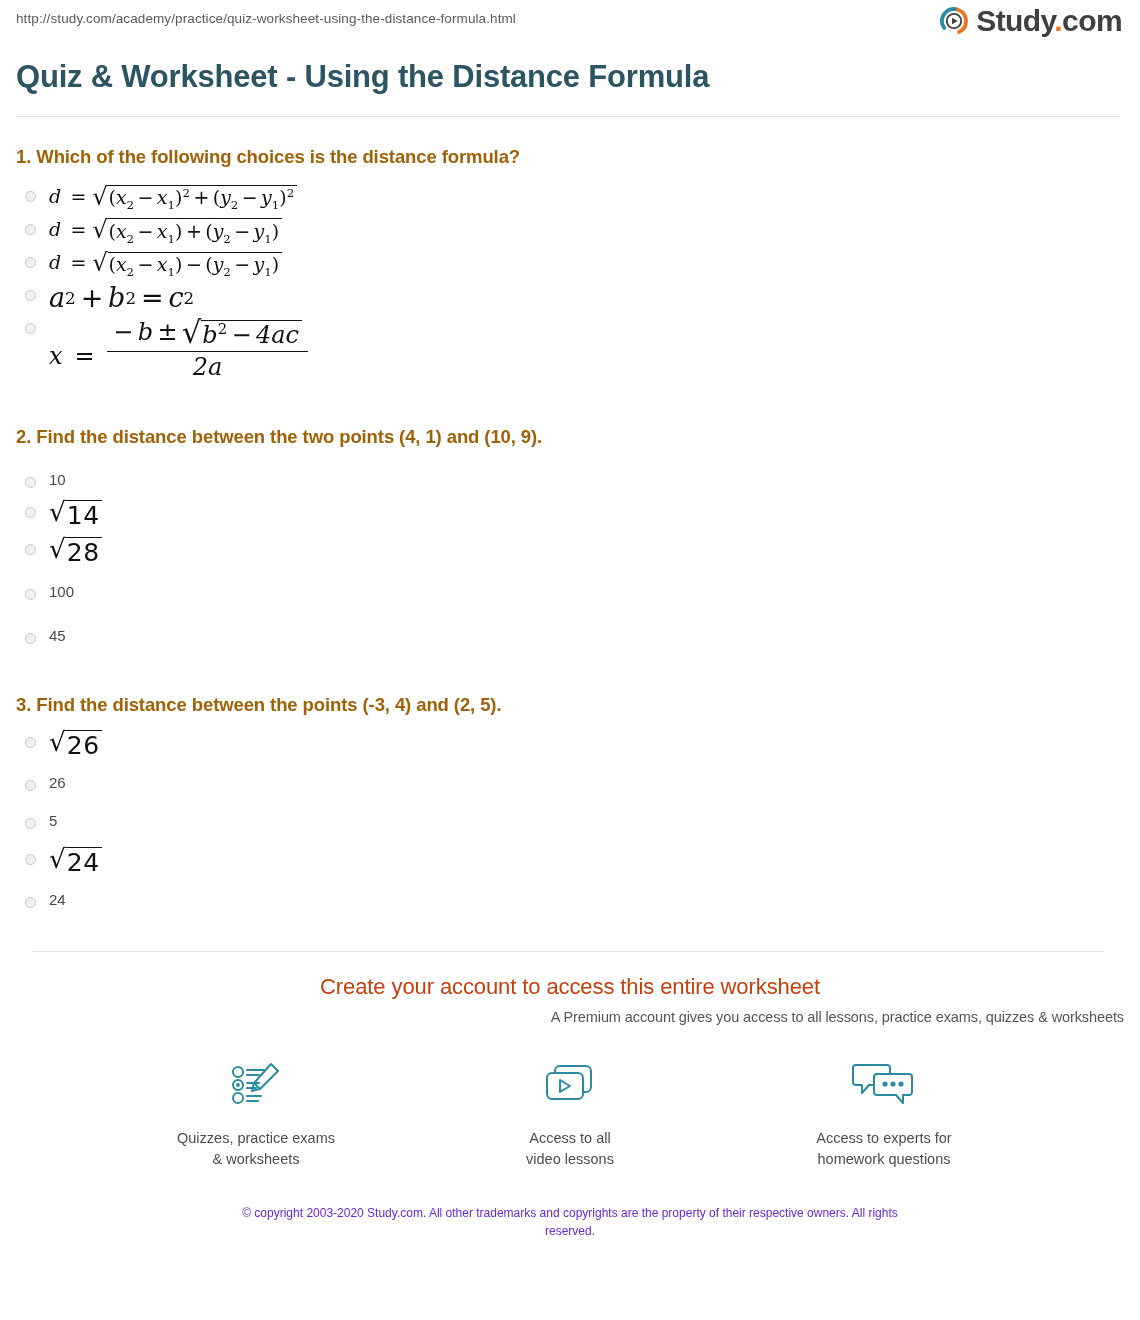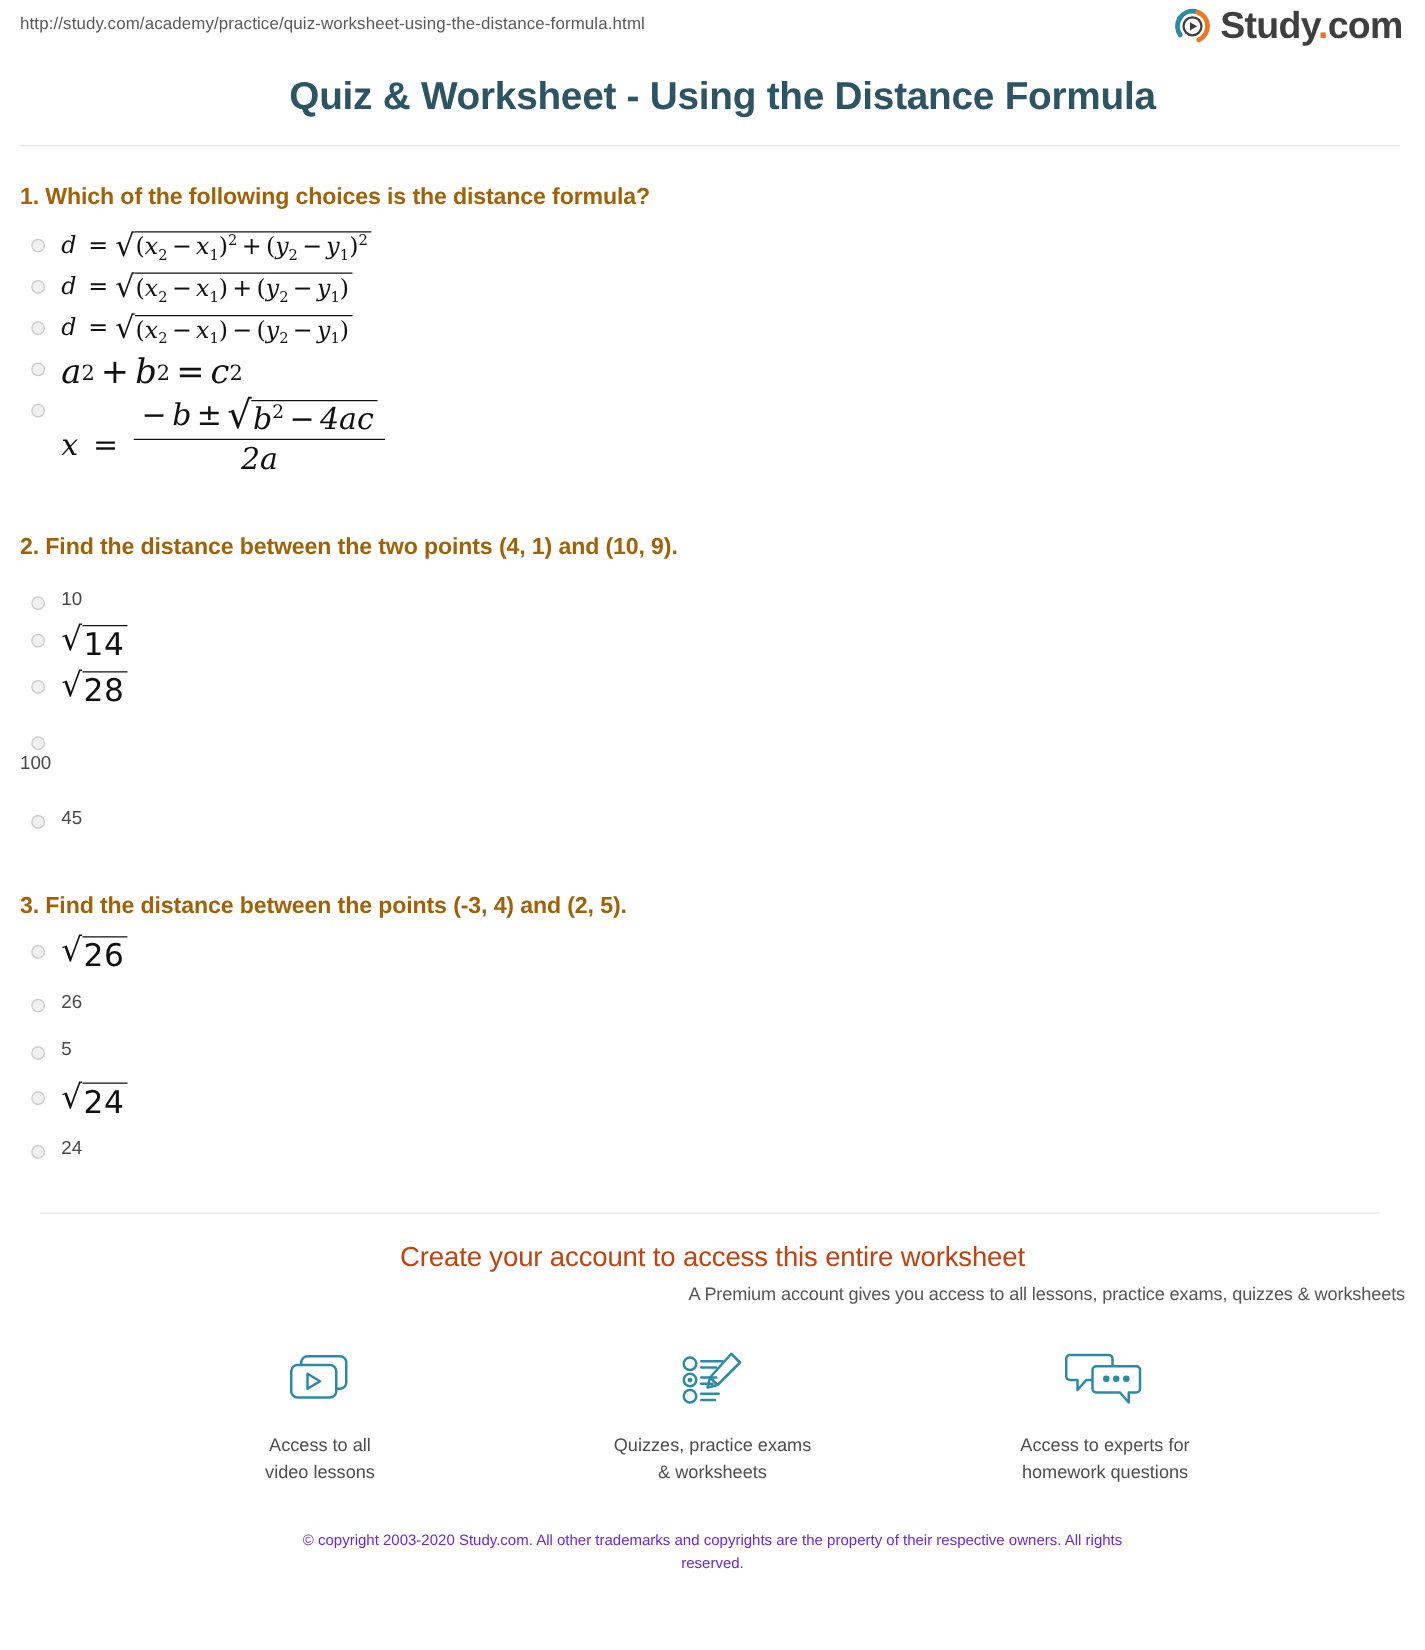--- a/index.html
+++ b/index.html
@@ -52,21 +52,20 @@
   .logo-text .dot { color: #ee7623; }
 
   
   .page-title {
     margin: 6px 0 0 16px;
     font-size: 31px;
     font-weight: 600;
     color: #2c5463;
     letter-spacing: -0.2px;
     line-height: 1.25;
-    text-align: center;
   }
   .rule {
     height: 1px;
     background: #e6e6e6;
     margin: 19px 20px 0 16px;
   }
   .rule.cta-rule { margin: 0 20px 0 16px; }
 
   
   .content { padding: 0 16px; }
@@ -377,21 +376,21 @@
       <div class="choice">
         <span class="radio"></span>
         <span class="choice-body">
           <span class="sqrt-num">
               <span class="hook">√</span>
               <span class="rad-body">28</span>
             </span>
         </span>
       </div>
 
-      <div class="choice" style="margin-top:8px;flex-direction:column;">
+      <div class="choice" style="margin-top:8px;">
         <span class="radio"></span>
         <span class="choice-body">
           <span class="ans-plain">100</span>
         </span>
       </div>
 
       <div class="choice" style="margin-top:14px;">
         <span class="radio"></span>
         <span class="choice-body">
           <span class="ans-plain">45</span>
@@ -450,32 +449,20 @@
   </div>
 
 </div>
 
 <div class="cta">
   <div class="rule cta-rule"></div>
   <div class="cta-head">Create your account to access this entire worksheet</div>
   <div class="cta-sub">A Premium account gives you access to all lessons, practice exams, quizzes &amp; worksheets</div>
 
   <div class="features">
-
-    <div class="feature">
-      <div class="feature-icon">
-        <svg width="58" height="52" viewBox="0 0 58 52">
-          <rect x="14" y="6" width="36" height="26" rx="5" fill="none" stroke="#2b8ba3" stroke-width="2"></rect>
-          <rect x="6" y="13" width="36" height="26" rx="5" fill="#fff" stroke="#2b8ba3" stroke-width="2"></rect>
-          <path d="M19 20 L29 26 L19 32 Z" fill="none" stroke="#2b8ba3" stroke-width="2" stroke-linejoin="round"></path>
-        </svg>
-      </div>
-      <div class="feature-label">Access to all
-video lessons</div>
-    </div>
 
     <div class="feature">
       <div class="feature-icon">
         <svg width="58" height="52" viewBox="0 0 58 52">
           <circle cx="11" cy="12" r="5" fill="none" stroke="#2b8ba3" stroke-width="2"></circle>
           <circle cx="11" cy="25" r="5" fill="none" stroke="#2b8ba3" stroke-width="2"></circle>
           <circle cx="11" cy="25" r="1.9" fill="#2b8ba3"></circle>
           <circle cx="11" cy="38" r="5" fill="none" stroke="#2b8ba3" stroke-width="2"></circle>
           <path d="M20 10 H37 M20 15 H32" stroke="#2b8ba3" stroke-width="2" stroke-linecap="round"></path>
           <path d="M20 23 H32 M20 28 H29" stroke="#2b8ba3" stroke-width="2" stroke-linecap="round"></path>
@@ -483,20 +470,32 @@
           <path d="M44 4 L51 11 L33 29 L25 31 L27 23 Z" fill="none" stroke="#2b8ba3" stroke-width="2" stroke-linejoin="round"></path>
           <path d="M27 23 L33 29" stroke="#2b8ba3" stroke-width="2"></path>
         </svg>
       </div>
       <div class="feature-label">Quizzes, practice exams
 &amp; worksheets</div>
     </div>
 
     <div class="feature">
       <div class="feature-icon">
+        <svg width="58" height="52" viewBox="0 0 58 52">
+          <rect x="14" y="6" width="36" height="26" rx="5" fill="none" stroke="#2b8ba3" stroke-width="2"></rect>
+          <rect x="6" y="13" width="36" height="26" rx="5" fill="#fff" stroke="#2b8ba3" stroke-width="2"></rect>
+          <path d="M19 20 L29 26 L19 32 Z" fill="none" stroke="#2b8ba3" stroke-width="2" stroke-linejoin="round"></path>
+        </svg>
+      </div>
+      <div class="feature-label">Access to all
+video lessons</div>
+    </div>
+
+    <div class="feature">
+      <div class="feature-icon">
         <svg width="66" height="52" viewBox="0 0 66 52">
           <path d="M5 5 H36 a3 3 0 0 1 3 3 V22 a3 3 0 0 1 -3 3 H18 L11 33 V25 H5 a3 3 0 0 1 -3 -3 V8 a3 3 0 0 1 3 -3 Z" fill="#fff" stroke="#2b8ba3" stroke-width="2" stroke-linejoin="round"></path>
           <path d="M26 14 H58 a3 3 0 0 1 3 3 V32 a3 3 0 0 1 -3 3 H52 V43 L45 35 H26 a3 3 0 0 1 -3 -3 V17 a3 3 0 0 1 3 -3 Z" fill="#fff" stroke="#2b8ba3" stroke-width="2" stroke-linejoin="round"></path>
           <circle cx="34" cy="24" r="2.6" fill="#2b8ba3"></circle>
           <circle cx="42" cy="24" r="2.6" fill="#2b8ba3"></circle>
           <circle cx="50" cy="24" r="2.6" fill="#2b8ba3"></circle>
         </svg>
       </div>
       <div class="feature-label">Access to experts for
 homework questions</div>

